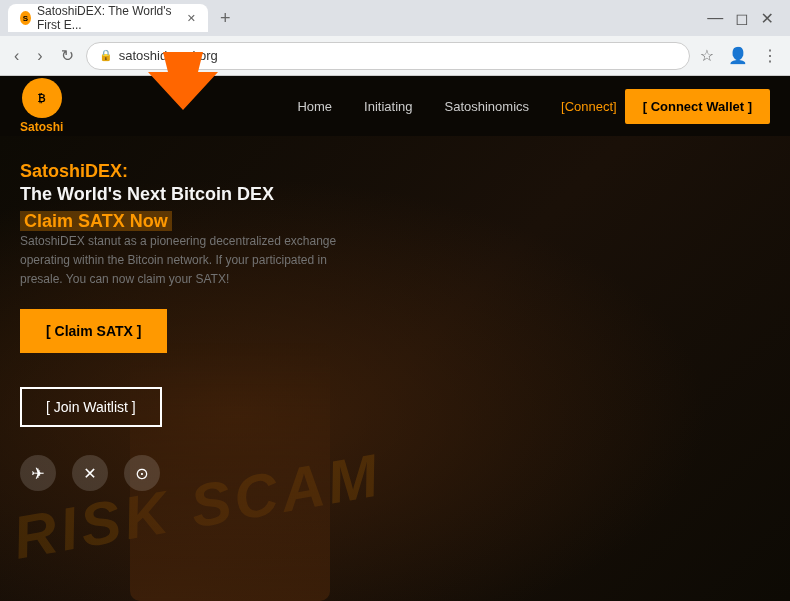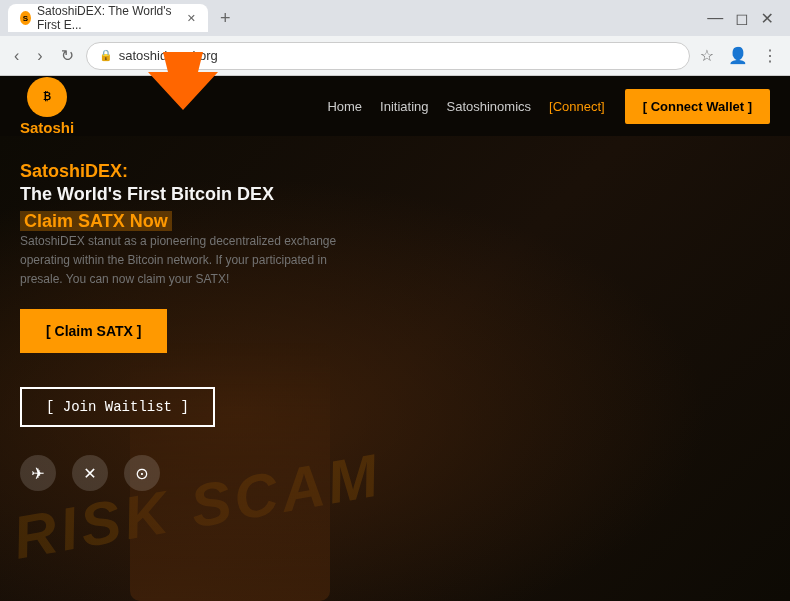--- a/index.html
+++ b/index.html
@@ -19,22 +19,22 @@
     .toolbar-right { display: flex; align-items: center; gap: 6px; color: #666; font-size: 16px; }
     .toolbar-right span { cursor: pointer; padding: 3px 4px; border-radius: 3px; }
 
     
     .site-content { flex: 1; background: #1a1208; overflow: hidden; position: relative; }
 
     
     .site-nav { display: flex; align-items: center; padding: 0 20px; height: 60px; background: rgba(10,8,4,0.9); position: relative; z-index: 10; }
     .nav-logo { display: flex; flex-direction: column; align-items: center; margin-right: auto; }
     .logo-icon { width: 40px; height: 40px; background: #f90; border-radius: 50%; display: flex; align-items: center; justify-content: center; font-size: 10px; font-weight: bold; color: #000; }
-    .logo-text { font-size: 15px; color: #f90; font-weight: bold; margin-top: 2px; }
-    .nav-links { display: flex; gap: 18px; margin-right: 20px; }
+    .logo-text { font-size: 12px; color: #f90; font-weight: bold; margin-top: 2px; }
+    .nav-links { display: flex; gap: 32px; margin-right: 8px; }
     .nav-link { color: #ccc; font-size: 13px; text-decoration: none; cursor: pointer; }
     .nav-link.referral { color: #f90; }
     .connect-wallet-btn { background: #f90; color: #000; border: 2px solid #f90; padding: 8px 16px; font-size: 13px; font-weight: bold; cursor: pointer; border-radius: 2px; white-space: nowrap; text-align: center; }
 
     
     .hero { display: flex; height: calc(100% - 60px); position: relative; }
     .hero-left { width: 55%; padding: 24px 20px; position: relative; z-index: 5; }
     .hero-right { width: 45%; padding: 16px; display: flex; flex-direction: column; gap: 8px; }
 
     
@@ -45,21 +45,21 @@
     
     .watermark { position: absolute; bottom: 60px; left: 0; right: 50%; display: flex; align-items: center; justify-content: center; opacity: 0.15; z-index: 1; }
     .watermark-text { font-size: 60px; font-weight: 900; color: #f90; letter-spacing: 4px; transform: rotate(-10deg); font-style: italic; }
 
     .hero-title { color: #f5f5f5; font-size: 18px; font-weight: bold; line-height: 1.3; margin-bottom: 4px; position: relative; z-index: 5; }
     .hero-subtitle { color: #f90; font-size: 18px; font-weight: bold; margin-bottom: 0; position: relative; z-index: 5; }
     .hero-subtitle .highlight { background: rgba(255,150,0,0.3); padding: 0 4px; }
     .hero-desc { color: #737373; font-size: 12px; line-height: 1.6; margin-bottom: 20px; max-width: 320px; position: relative; z-index: 5; }
 
     .claim-btn { background: #f90; color: #000; border: none; padding: 12px 24px; font-size: 14px; font-weight: bold; cursor: pointer; margin-bottom: 16px; display: inline-block; position: relative; z-index: 5; border: 2px solid #f90; text-align: right; }
-    .join-btn { background: transparent; color: #fff; border: 2px solid #fff; padding: 10px 24px; font-size: 14px; cursor: pointer; display: inline-block; position: relative; z-index: 5; margin-bottom: 20px; font-family: Liberation Mono, monospace; }
+    .join-btn { background: transparent; color: #fff; border: 2px solid #fff; padding: 10px 24px; font-size: 14px; cursor: pointer; display: inline-block; position: relative; z-index: 5; margin-bottom: 20px; }
 
     .social-icons { display: flex; gap: 16px; position: relative; z-index: 5; margin-top: 8px; }
     .social-icon { width: 36px; height: 36px; background: rgba(255,255,255,0.15); border-radius: 50%; display: flex; align-items: center; justify-content: center; font-size: 16px; color: #fff; cursor: pointer; }
 
     
     .claim-panel { background: rgba(0,0,0,0.6); border: 1px solid rgba(255,255,255,0.1); border-radius: 4px; padding: 20px; color: #ccc; font-size: 14px; line-height: 1.7; text-align: center; flex: 1; display: flex; flex-direction: column; align-items: center; justify-content: center; }
     .spinner { width: 28px; height: 28px; border: 3px solid rgba(255,150,0,0.3); border-top: 3px solid #f90; border-radius: 50%; animation: spin 1s linear infinite; margin: 14px auto; }
     @keyframes spin { to { transform: rotate(360deg); } }
 
     .price-panel { background: rgba(0,0,0,0.5); border: 1px solid rgba(255,255,255,0.1); border-radius: 4px; padding: 10px 16px; display: flex; justify-content: space-between; align-items: center; }
@@ -133,21 +133,21 @@
         <span class="watermark-text">RISK SCAM</span>
       </div>
 
       <div style="position: absolute; bottom: 0; left: 130px; width: 200px; height: 260px; z-index: 2; overflow: hidden; opacity: 0.7;">
         <div style="width: 100%; height: 100%; background: linear-gradient(to top, rgba(80,40,10,0.8), transparent); border-radius: 10px;"></div>
       </div>
 
       <div class="hero-left">
         <div class="hero-title">
           <span style="color: #f90;">SatoshiDEX:</span><br>
-          <span>The World's First Bitcoin DEX</span>
+          <span>The World's Next Bitcoin DEX</span>
         </div>
         <div class="hero-subtitle">
           <span class="highlight">Claim SATX Now</span>
         </div>
         <p class="hero-desc">SatoshiDEX stanut as a pioneering decentralized exchange operating within the Bitcoin network. If your participated in presale. You can now claim your SATX!</p>
         <div>
           <button class="claim-btn">[ Claim SATX ]</button>
         </div>
         <br>
         <div>

